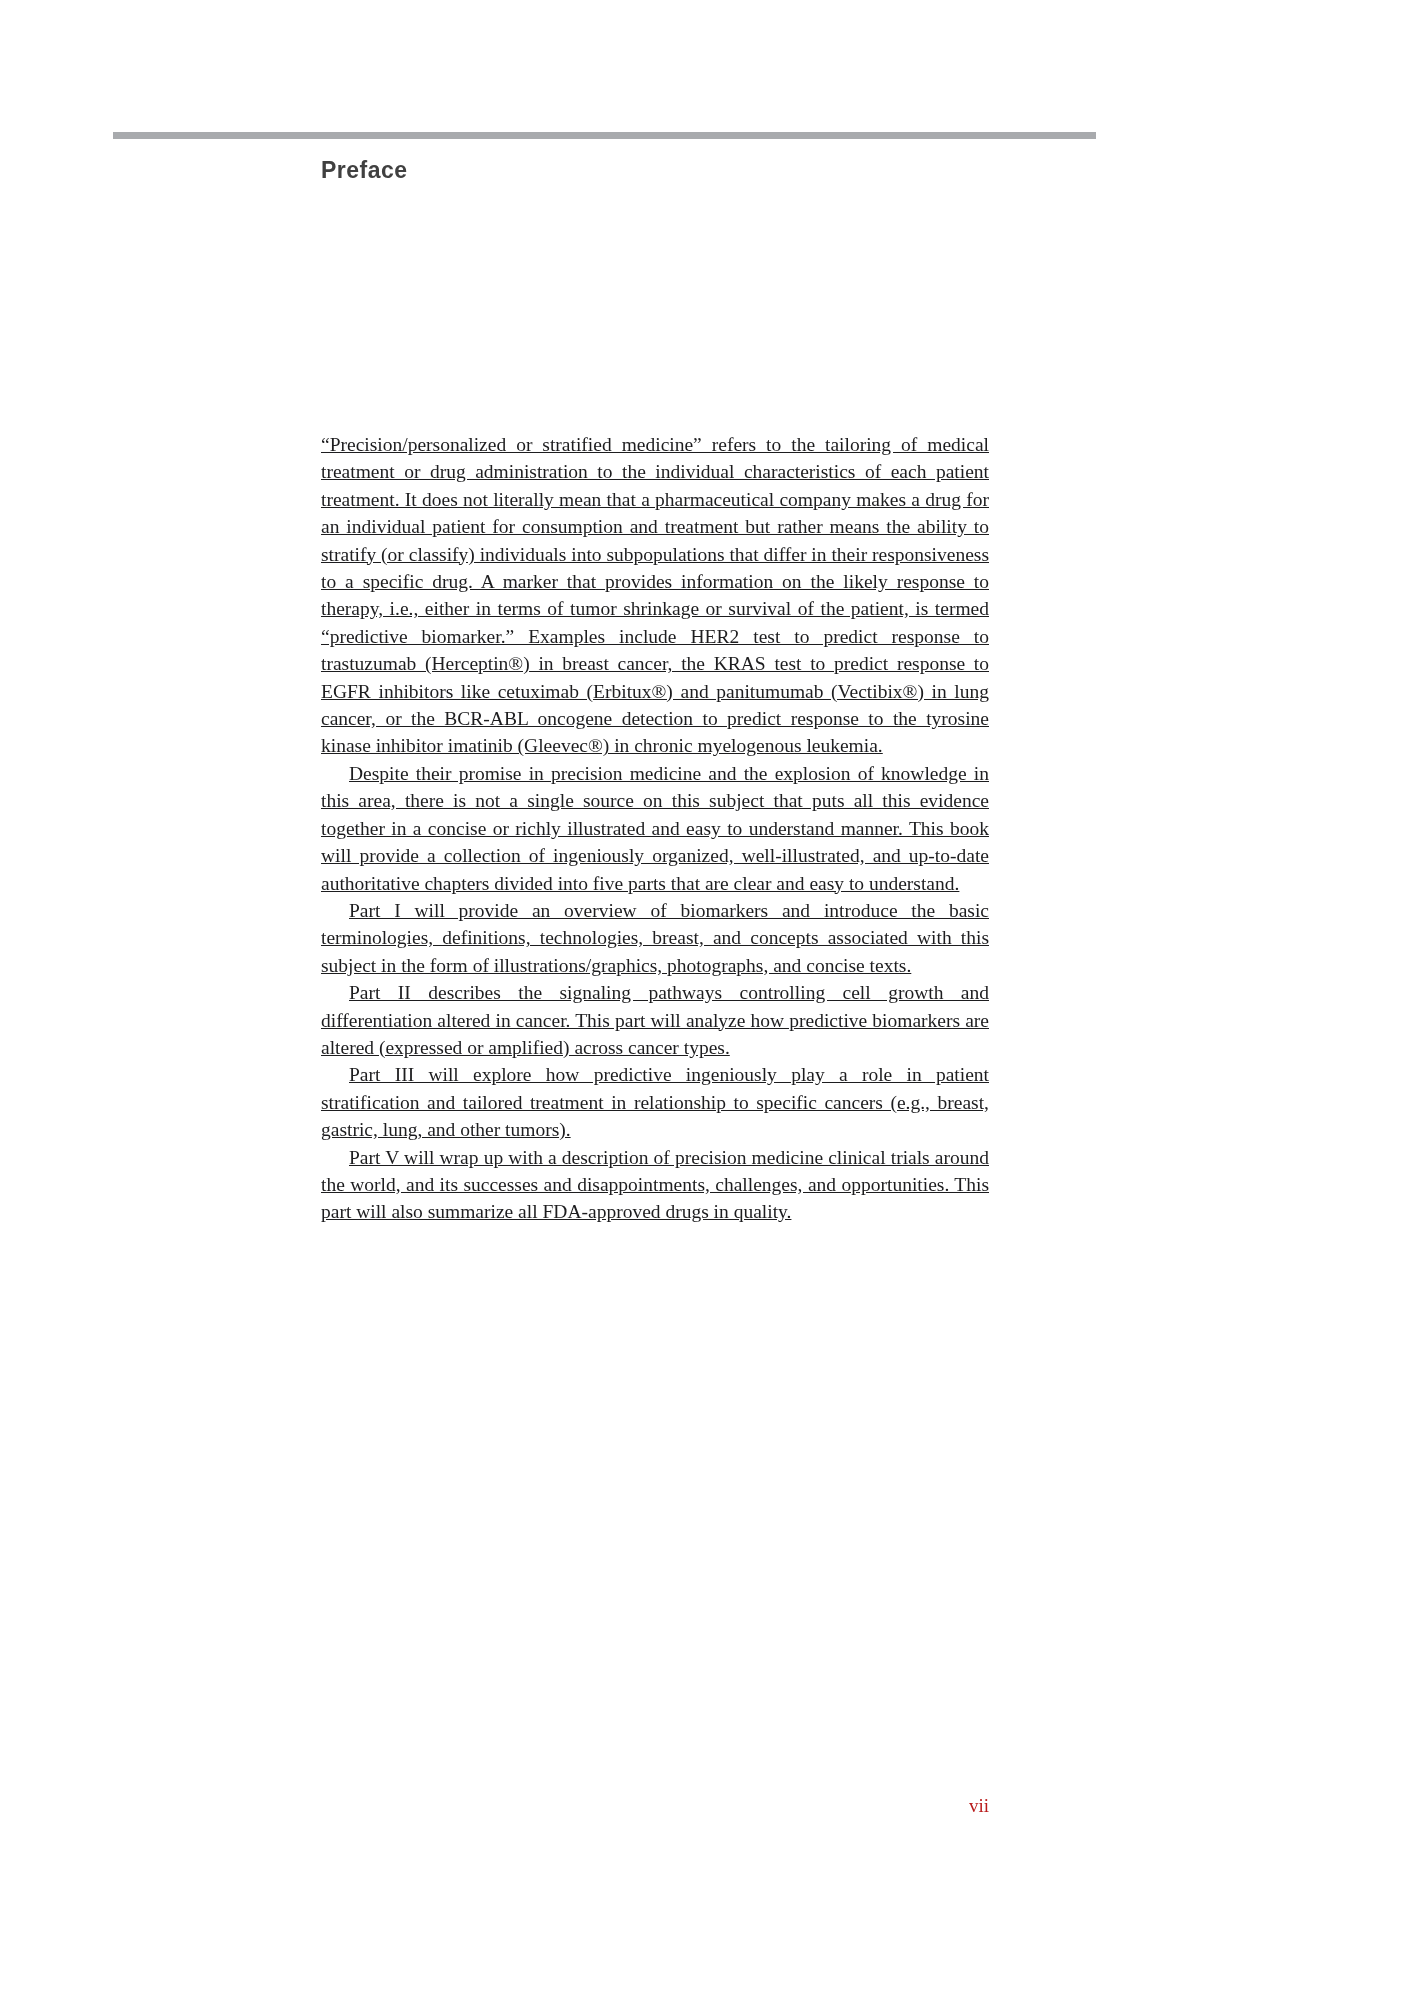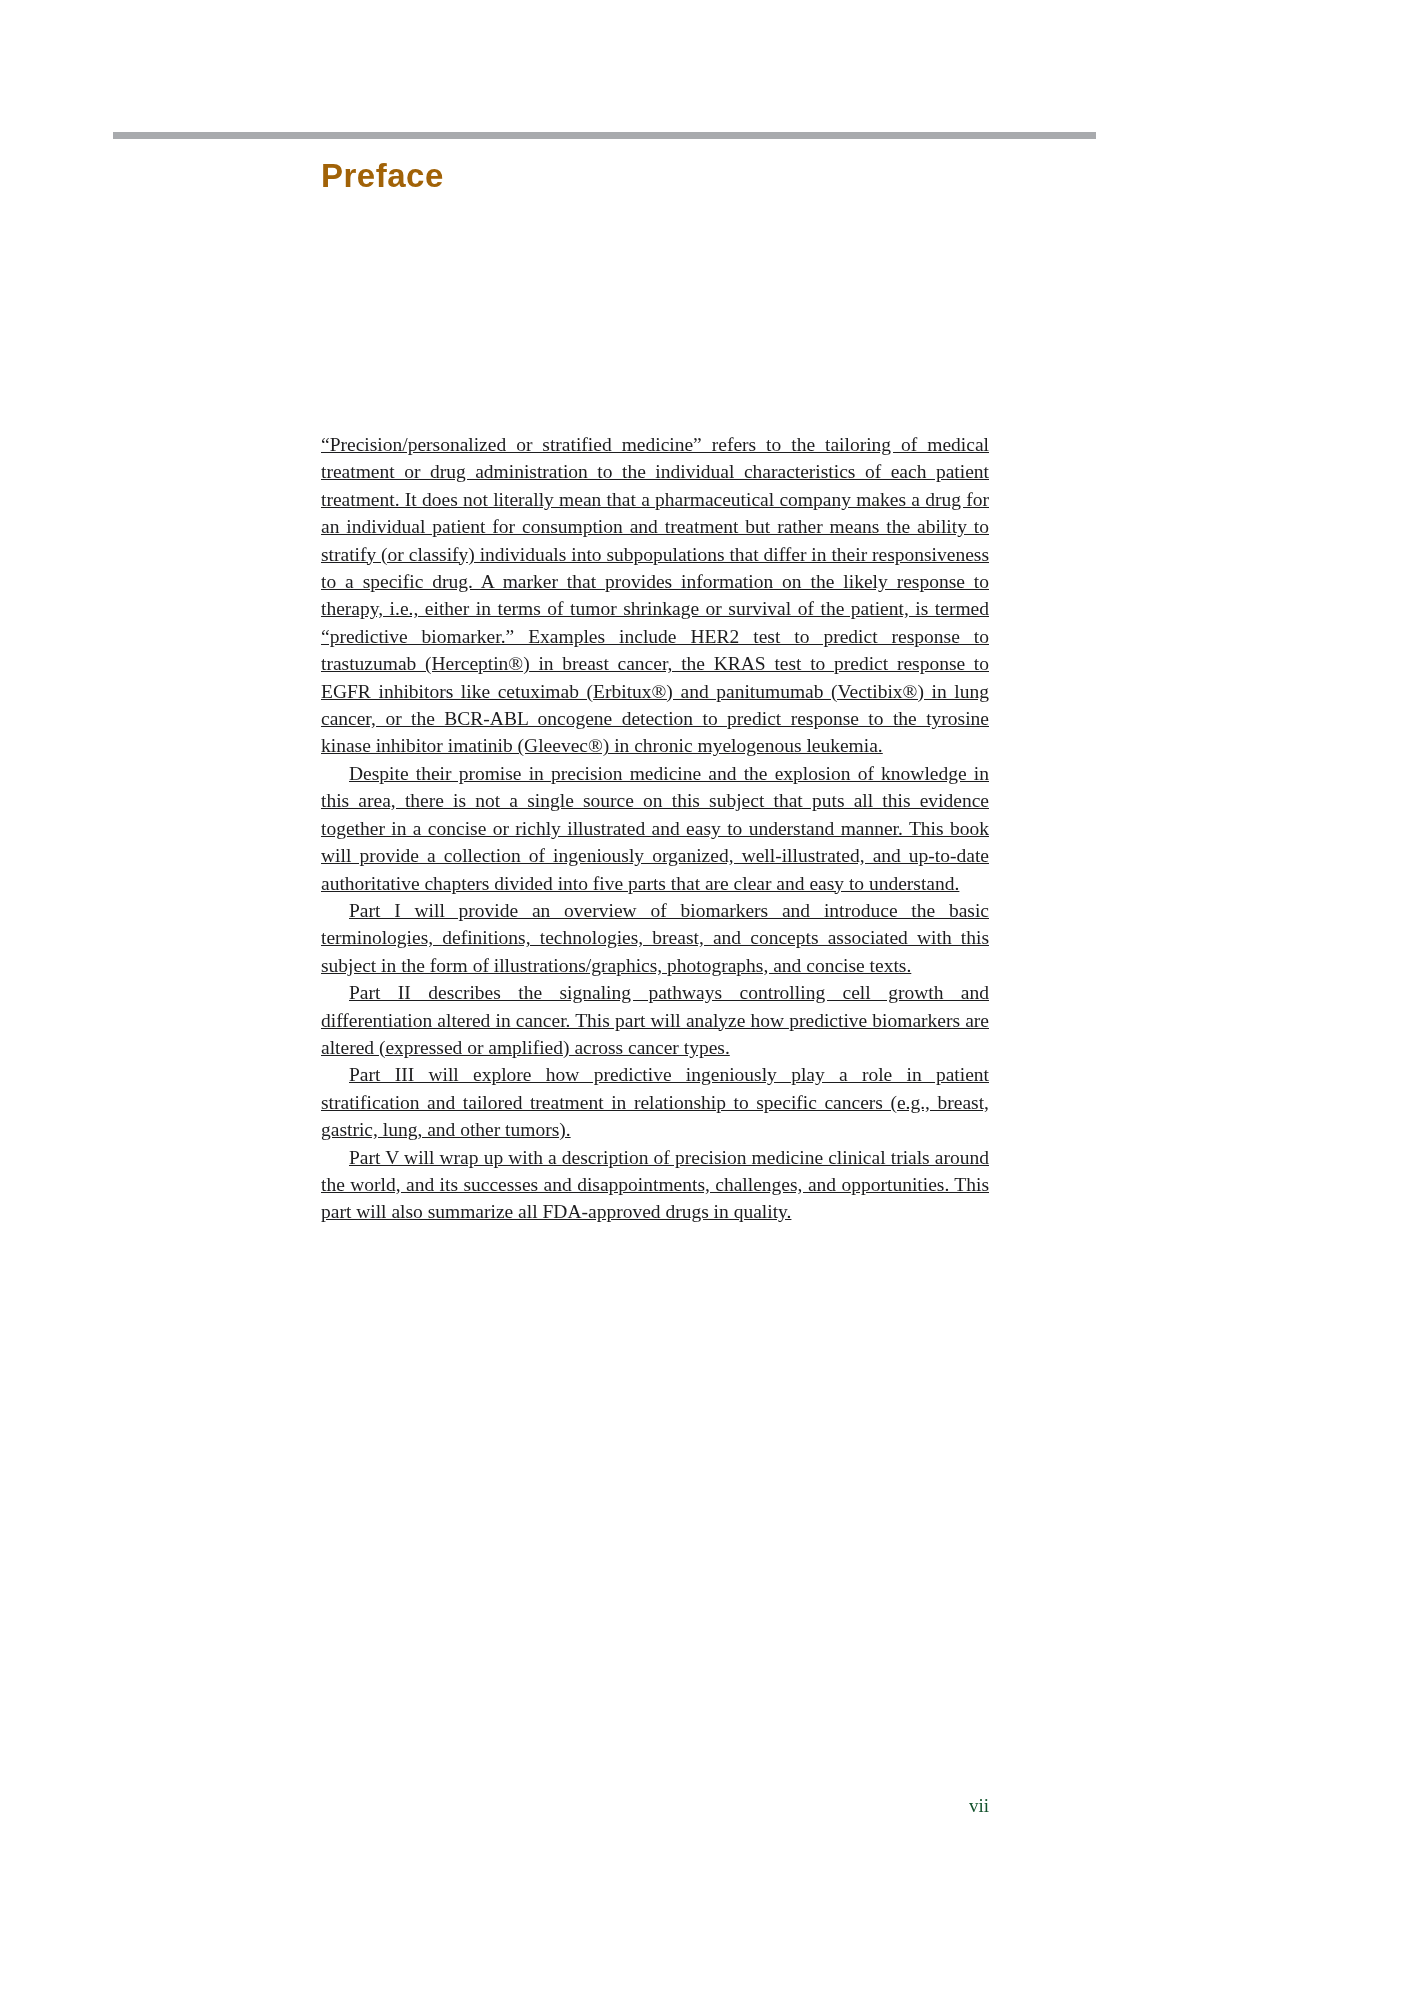--- a/index.html
+++ b/index.html
@@ -23,23 +23,23 @@
     height: 7px;
     background: #a8aaad;
   }
   .heading {
     position: absolute;
     left: 321px;
     top: 157px;
     margin: 0;
     font-family: "Liberation Sans", sans-serif;
     font-weight: 700;
-    font-size: 33px;
+    font-size: 23px;
     letter-spacing: 0.5px;
-    color: #a16207;
+    color: #404040;
   }
   .body-block {
     position: absolute;
     left: 321px;
     top: 431px;
     width: 668px;
     font-size: 19.5px;
     line-height: 27.4px;
     color: #1d1d1f;
     text-align: justify;
@@ -51,21 +51,21 @@
   .body-block p + p {
     text-indent: 28px;
   }
   .page-number {
     position: absolute;
     left: 321px;
     top: 1795px;
     width: 668px;
     text-align: right;
     font-size: 19px;
-    color: #14532d;
+    color: #b91c1c;
   }
 </style>
 </head>
 <body>
 
 <div class="page">
 
   <div class="top-rule"></div>
 
   <h1 class="heading">Preface</h1>

